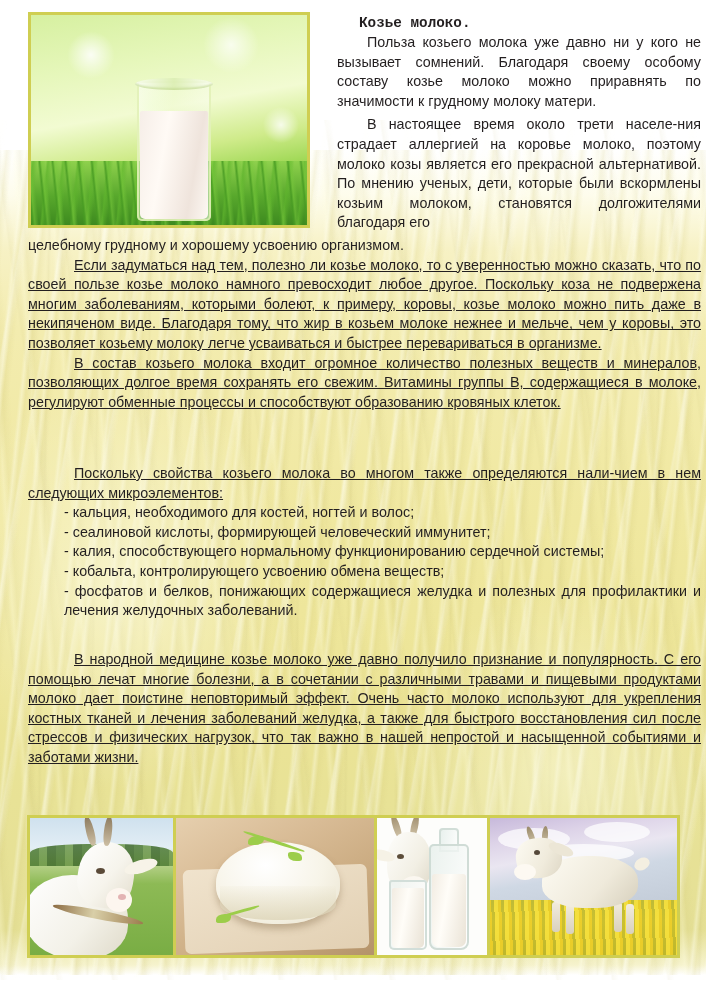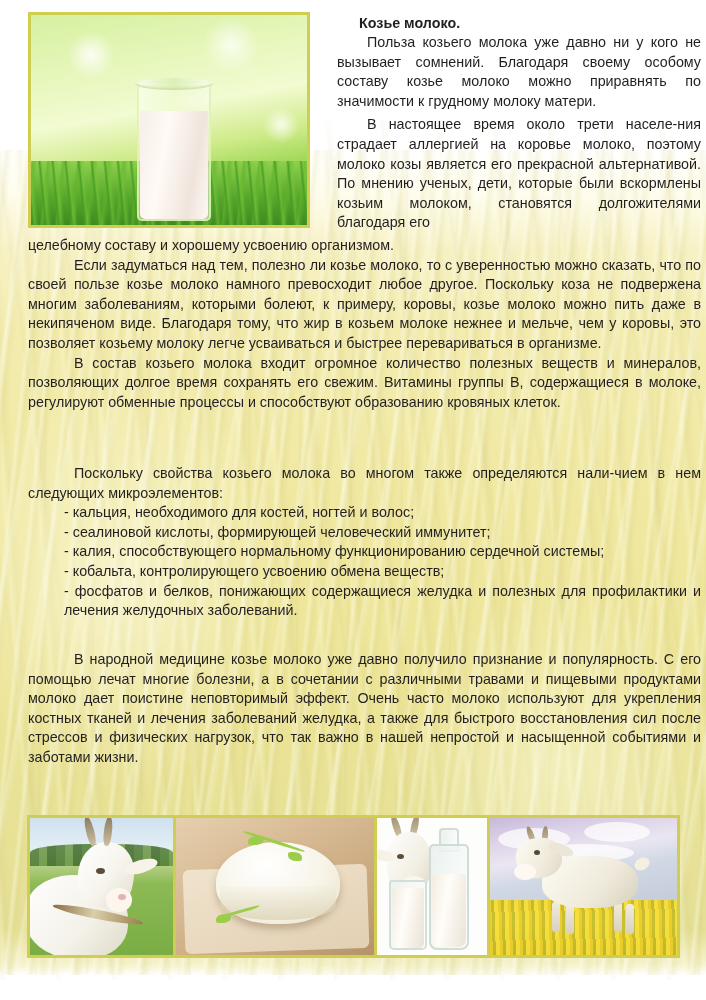--- a/index.html
+++ b/index.html
@@ -66,26 +66,26 @@
     background:linear-gradient(100deg,#f6eee8,#fffaf5 35%,#efe4dc 75%,#fdf8f3);}
   .pt-rim{position:absolute;left:104px;top:63px;width:78px;height:12px;border-radius:50%;
     background:linear-gradient(90deg,rgba(255,255,255,.7),rgba(220,238,180,.9),rgba(255,255,255,.7));
     box-shadow:inset 0 -2px 2px rgba(190,215,140,.6);}
 
   
   .col-right{
     position:absolute;left:337px;top:13px;width:364px;
     font-size:14.3px;line-height:19.6px;color:#231f20;text-align:justify;
   }
-  .col-right .ttl{font-weight:bold;font-size:14.3px;line-height:20px;margin:0 0 0 22px;}
+  .col-right .ttl{font-weight:bold;font-size:14.3px;line-height:20px;margin:0 0 0 22px;font-family:Liberation Mono, monospace;}
   .col-right p{margin:0;text-indent:30px;}
   .col-right p.gap{margin-top:4px;}
   .fullwrap{position:absolute;left:28px;width:673px;font-size:14.3px;line-height:19.6px;color:#231f20;text-align:justify;}
   .fullwrap p{margin:0;}
-  .ind{text-indent:46px;}
+  .ind{text-indent:46px;text-decoration:underline;}
   .noind{text-indent:0;}
   .bullets{margin:0;padding:0;list-style:none;}
   .bullets li{text-indent:0;padding-left:36px;}
 
   
   .strip{position:absolute;left:27px;top:815px;width:653px;height:143px;
     border:3px solid #cfce52;box-sizing:border-box;display:flex;background:#cfce52;gap:3px;overflow:hidden;}
   .cell{position:relative;overflow:hidden;background:#fff;}
   .cell.c1{width:144px;}
   .cell.c2{width:199px;}
@@ -194,21 +194,21 @@
     <div class="pt-rim"></div>
   </div>
 
   <div class="col-right">
     <div class="ttl">Козье молоко.</div>
     <p>Польза козьего молока уже давно ни у кого не вызывает сомнений. Благодаря своему особому составу козье молоко можно приравнять по значимости к грудному молоку матери.</p>
     <p class="gap">В настоящее время около трети населе-ния страдает аллергией на коровье молоко, поэтому молоко козы является его прекрасной альтернативой. По мнению ученых, дети, которые были вскормлены козьим молоком, становятся долгожителями благодаря его</p>
   </div>
 
   <div class="fullwrap" style="top:236px;">
-    <p class="noind">целебному составу и хорошему усвоению организмом.</p>
+    <p class="noind">целебному грудному и хорошему усвоению организмом.</p>
     <p class="ind">Если задуматься над тем, полезно ли козье молоко, то с уверенностью можно сказать, что по своей пользе козье молоко намного превосходит любое другое. Поскольку коза не подвержена многим заболеваниям, которыми болеют, к примеру, коровы, козье молоко можно пить даже в некипяченом виде. Благодаря тому, что жир в козьем молоке нежнее и мельче, чем у коровы, это позволяет козьему молоку легче усваиваться и быстрее перевариваться в организме.</p>
     <p class="ind">В состав козьего молока входит огромное количество полезных веществ и минералов, позволяющих долгое время сохранять его свежим. Витамины группы В, содержащиеся в молоке, регулируют обменные процессы и способствуют образованию кровяных клеток.</p>
   </div>
 
   <div class="fullwrap" style="top:464px;">
     <p class="ind">Поскольку свойства козьего молока во многом также определяются нали-чием в нем следующих микроэлементов:</p>
     <ul class="bullets">
       <li>- кальция, необходимого для костей, ногтей и волос;</li>
       <li>- сеалиновой кислоты, формирующей человеческий иммунитет;</li>
       <li>- калия, способствующего нормальному функционированию сердечной системы;</li>

